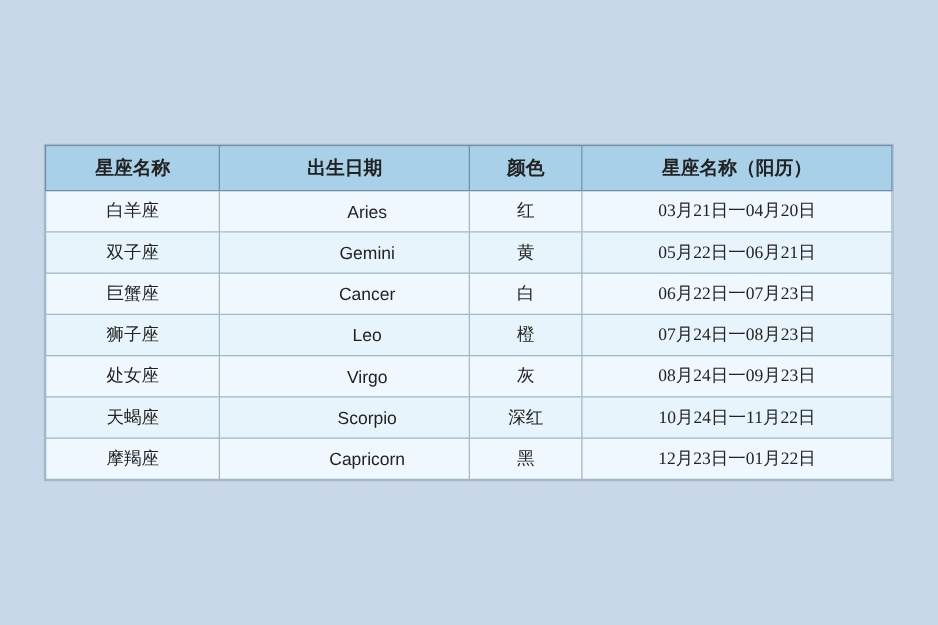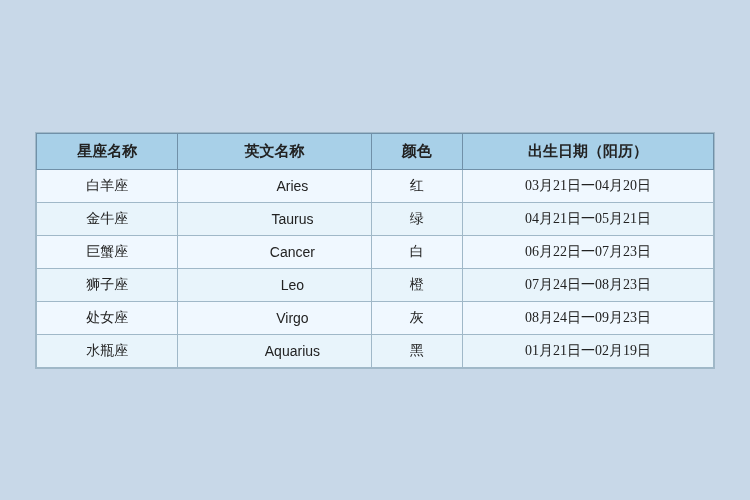--- a/index.html
+++ b/index.html
@@ -66,57 +66,63 @@
     }
   </style>
 </head>
 <body>
 
 <div class="table-container">
   <table>
     <thead>
       <tr>
         <th>星座名称</th>
-        <th>英文名称</th>
+        <th>出生日期</th>
         <th>颜色</th>
-        <th>出生日期（阳历）</th>
+        <th>星座名称（阳历）</th>
       </tr>
     </thead>
     <tbody id="table-body">
     <tr>
           <td>白羊座</td>
           <td class="english">Aries</td>
           <td>红</td>
           <td>03月21日一04月20日</td>
         </tr>
         <tr>
-          <td>金牛座</td>
-          <td class="english">Taurus</td>
-          <td>绿</td>
-          <td>04月21日一05月21日</td>
+          <td>双子座</td>
+          <td class="english">Gemini</td>
+          <td>黄</td>
+          <td>05月22日一06月21日</td>
         </tr>
         <tr>
           <td>巨蟹座</td>
           <td class="english">Cancer</td>
           <td>白</td>
           <td>06月22日一07月23日</td>
         </tr>
         <tr>
           <td>狮子座</td>
           <td class="english">Leo</td>
           <td>橙</td>
           <td>07月24日一08月23日</td>
         </tr>
         <tr>
           <td>处女座</td>
           <td class="english">Virgo</td>
           <td>灰</td>
           <td>08月24日一09月23日</td>
         </tr>
         <tr>
-          <td>水瓶座</td>
-          <td class="english">Aquarius</td>
+          <td>天蝎座</td>
+          <td class="english">Scorpio</td>
+          <td>深红</td>
+          <td>10月24日一11月22日</td>
+        </tr>
+        <tr>
+          <td>摩羯座</td>
+          <td class="english">Capricorn</td>
           <td>黑</td>
-          <td>01月21日一02月19日</td>
+          <td>12月23日一01月22日</td>
         </tr>
       </tbody>
   </table>
 </div>
 
 </body></html>

